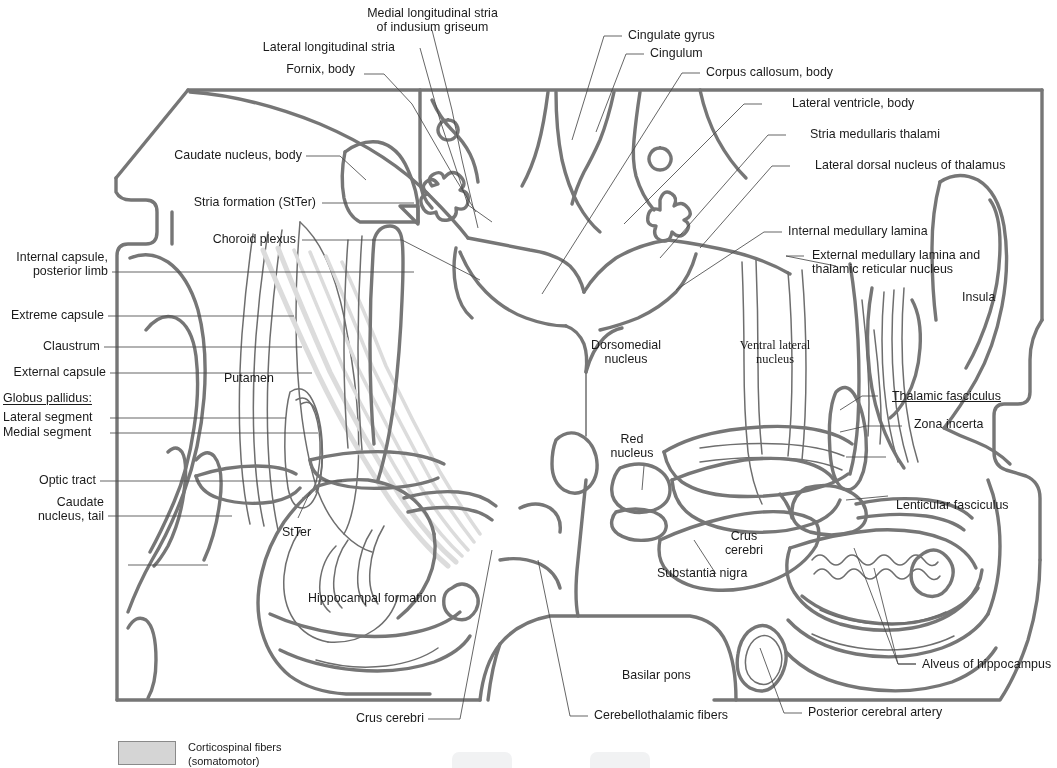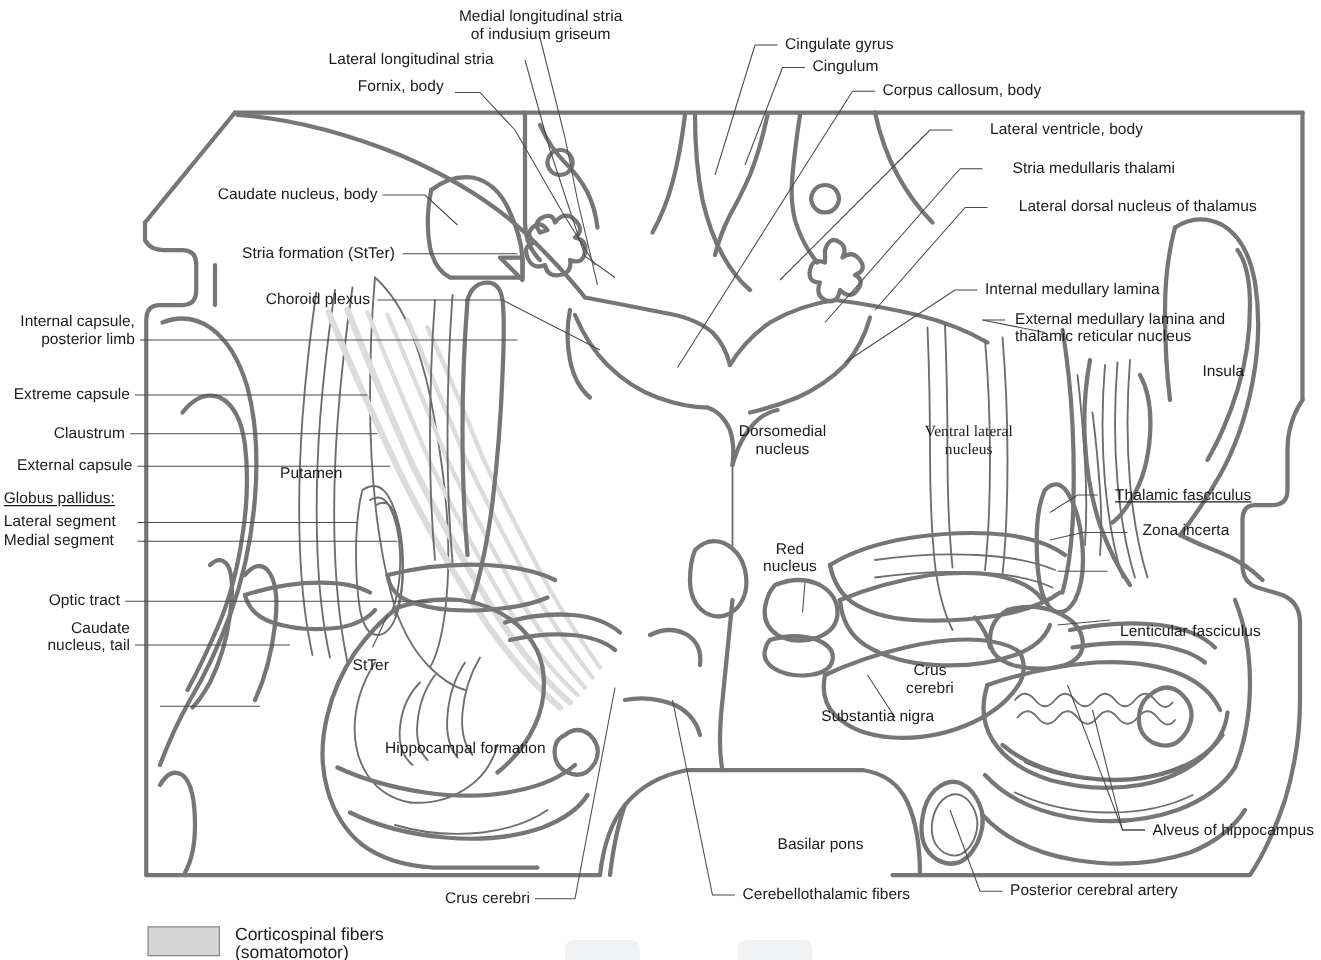--- a/index.html
+++ b/index.html
@@ -22,21 +22,21 @@
   .lbl.r{text-align:right;}
   .lbl.c{text-align:center;}
   .lbl.l{text-align:left;}
   .underline{text-decoration:underline;text-underline-offset:2px;}
   .hl{background:#f2f20f;padding:0 1px;}
   .legend{position:absolute;left:118px;top:740px;display:flex;align-items:flex-start;gap:12px;}
   .legend-swatch{
     width:56px;height:22px;background:#d5d5d5;border:1px solid #8a8a8a;
     flex:none;margin-top:1px;
   }
-  .legend-text{font-size:14px;line-height:14.2px;white-space:pre;}
+  .legend-text{font-size:11px;line-height:14.2px;white-space:pre;}
   .ghost{position:absolute;background:#f1f2f3;border-radius:7px;}
 </style>
 </head>
 <body>
 
 <div id="stage">
 
   <svg class="layer" viewBox="0 0 1057 768">
     <defs>
       <style>

